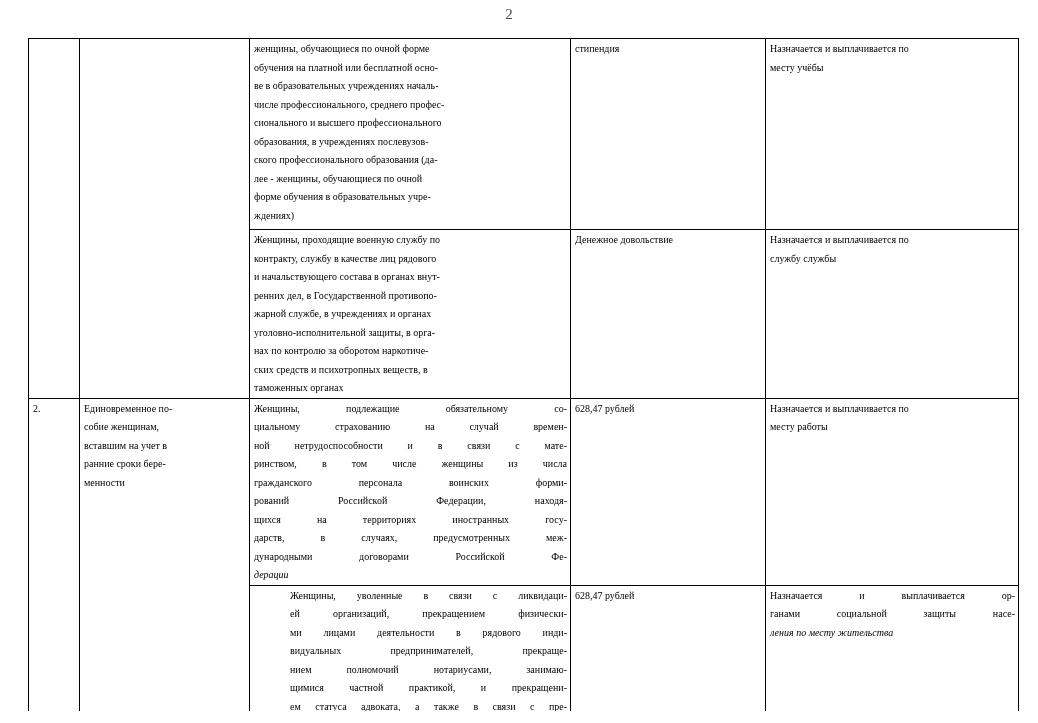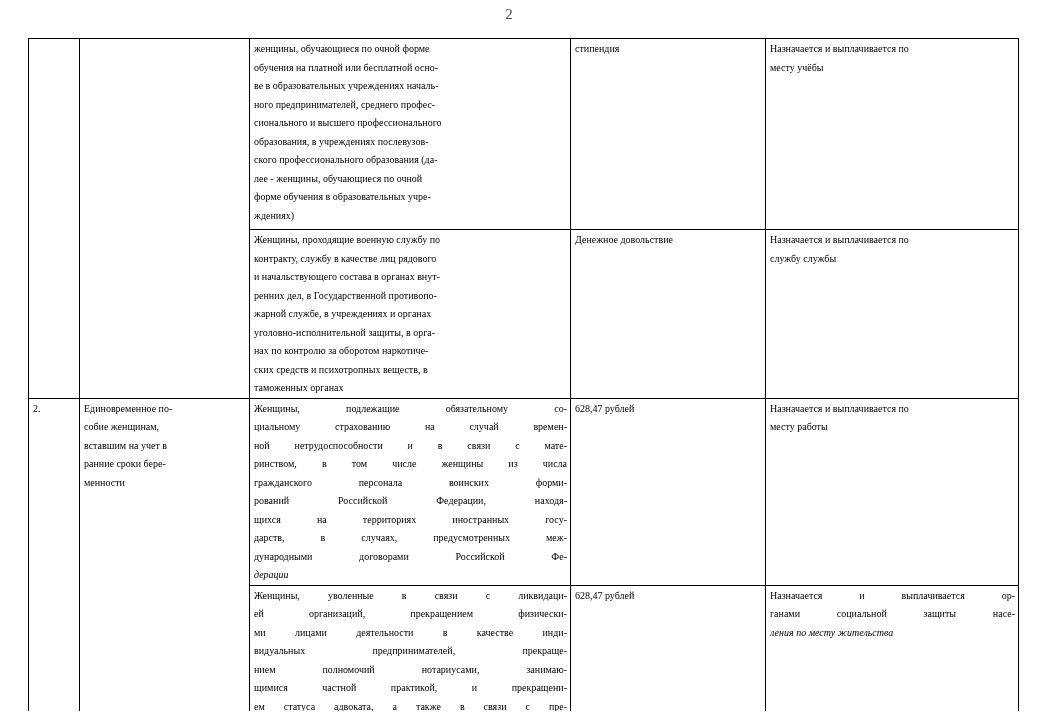--- a/index.html
+++ b/index.html
@@ -50,21 +50,21 @@
   tr.row-a { height: 191px; }
   tr.row-b { height: 163px; margin-top: 40px; }
   tr.row-c { height: 185px; }
   tr.row-d { height: 133px; }
 
   .tline { white-space: nowrap; }
   
   td.just .tline      { white-space: normal; text-align: justify; text-align-last: justify; }
   td.just .tline:last-child { text-align-last: left; font-style: italic; }
   
-  td.just-all .tline  { white-space: normal; text-align: justify; text-align-last: justify; }
+  td.just-all .tline  { white-space: normal; text-align: justify; text-align-last: justify; margin-left: 36px; }
 </style>
 </head>
 <body>
 
 <div class="page">
 
   <div class="page-number">2</div>
 
   <div class="table-wrap">
     <table class="benefits">
@@ -77,21 +77,21 @@
       </colgroup>
 
       <tbody>
           <tr class="row-a">
         <td rowspan="2"></td>
         <td rowspan="2"></td>
         <td>
               <div class="tline">женщины, обучающиеся по очной форме</div>
               <div class="tline">обучения на платной или бесплатной осно-</div>
               <div class="tline">ве в образовательных учреждениях началь-</div>
-              <div class="tline">ного предпринимателей, среднего профес-</div>
+              <div class="tline">числе профессионального, среднего профес-</div>
               <div class="tline">сионального и высшего профессионального</div>
               <div class="tline">образования, в учреждениях послевузов-</div>
               <div class="tline">ского профессионального образования (да-</div>
               <div class="tline">лее - женщины, обучающиеся по очной</div>
               <div class="tline">форме обучения в образовательных учре-</div>
               <div class="tline">ждениях)</div>
             </td>
         <td>стипендия</td>
         <td>
               <div class="tline">Назначается и выплачивается по</div>
@@ -143,21 +143,21 @@
         <td>
               <div class="tline">Назначается и выплачивается по</div>
               <div class="tline">месту работы</div>
             </td>
       </tr>
 
       <tr class="row-d">
         <td class="just-all">
               <div class="tline">Женщины, уволенные в связи с ликвидаци-</div>
               <div class="tline">ей организаций, прекращением физически-</div>
-              <div class="tline">ми лицами деятельности в качестве инди-</div>
+              <div class="tline">ми лицами деятельности в рядового инди-</div>
               <div class="tline">видуальных предпринимателей, прекраще-</div>
               <div class="tline">нием полномочий нотариусами, занимаю-</div>
               <div class="tline">щимися частной практикой, и прекращени-</div>
               <div class="tline">ем статуса адвоката, а также в связи с пре-</div>
             </td>
         <td>628,47 рублей</td>
         <td class="just">
               <div class="tline">Назначается и выплачивается ор-</div>
               <div class="tline">ганами социальной защиты насе-</div>
               <div class="tline">ления по месту жительства</div>

